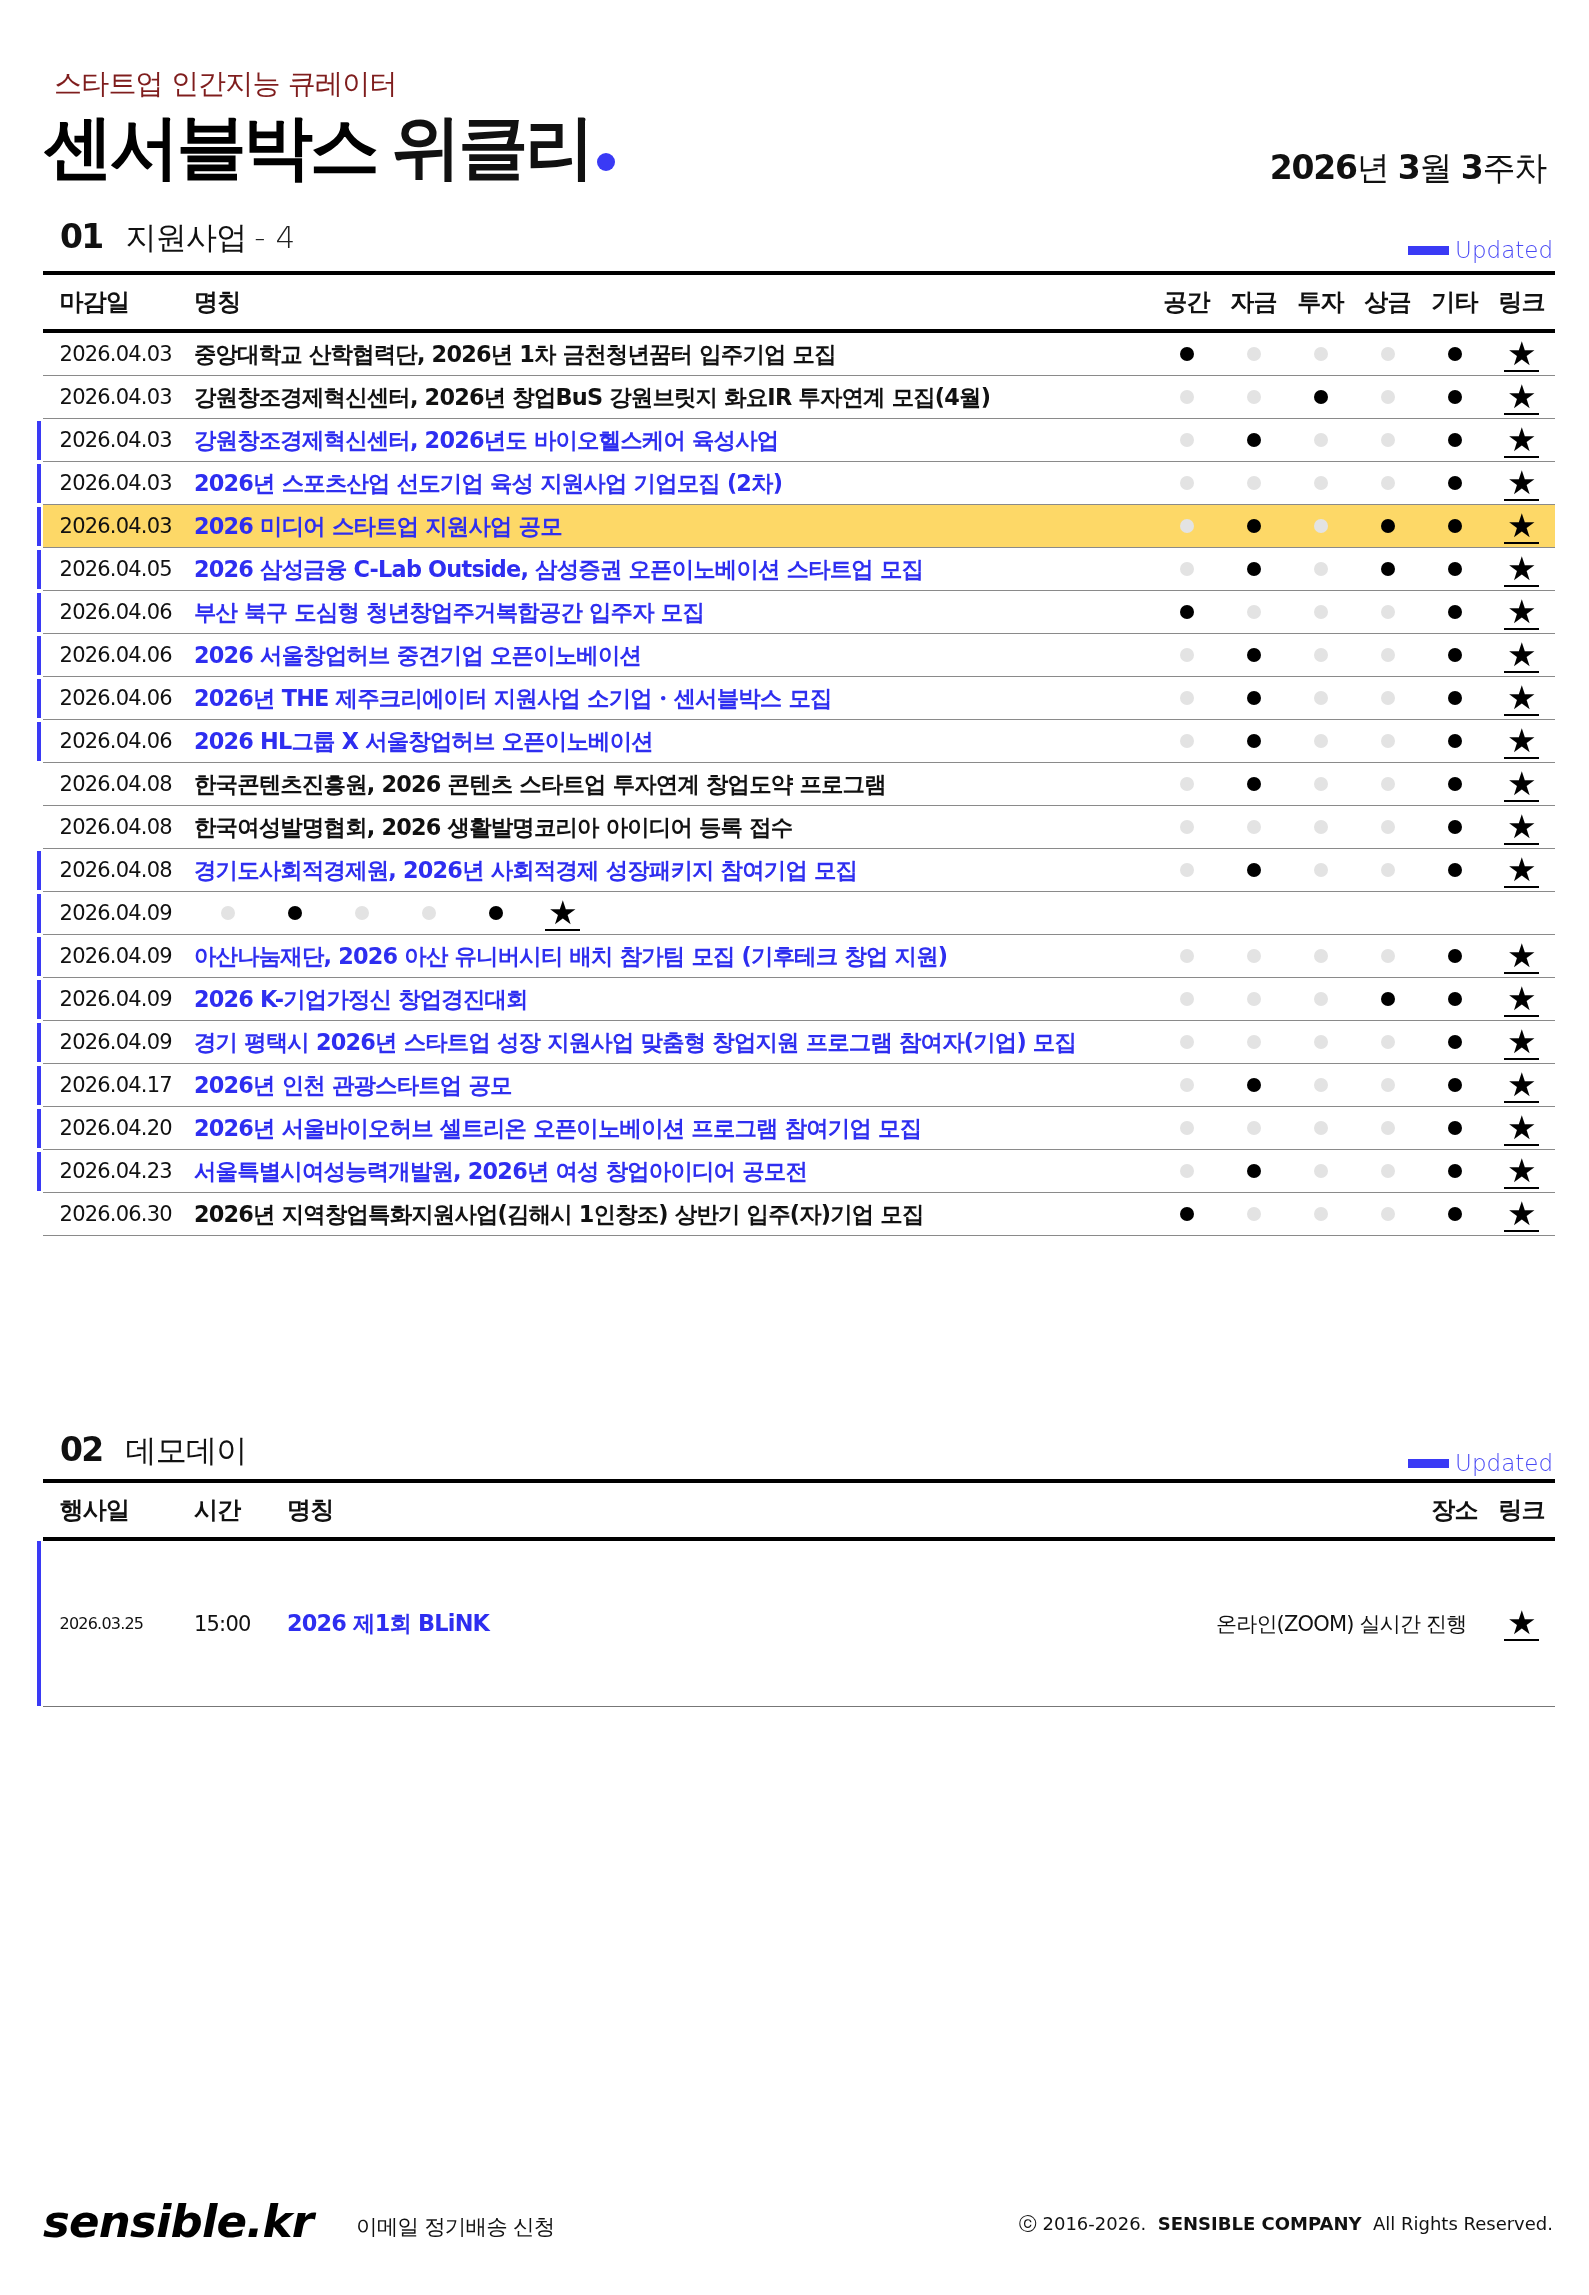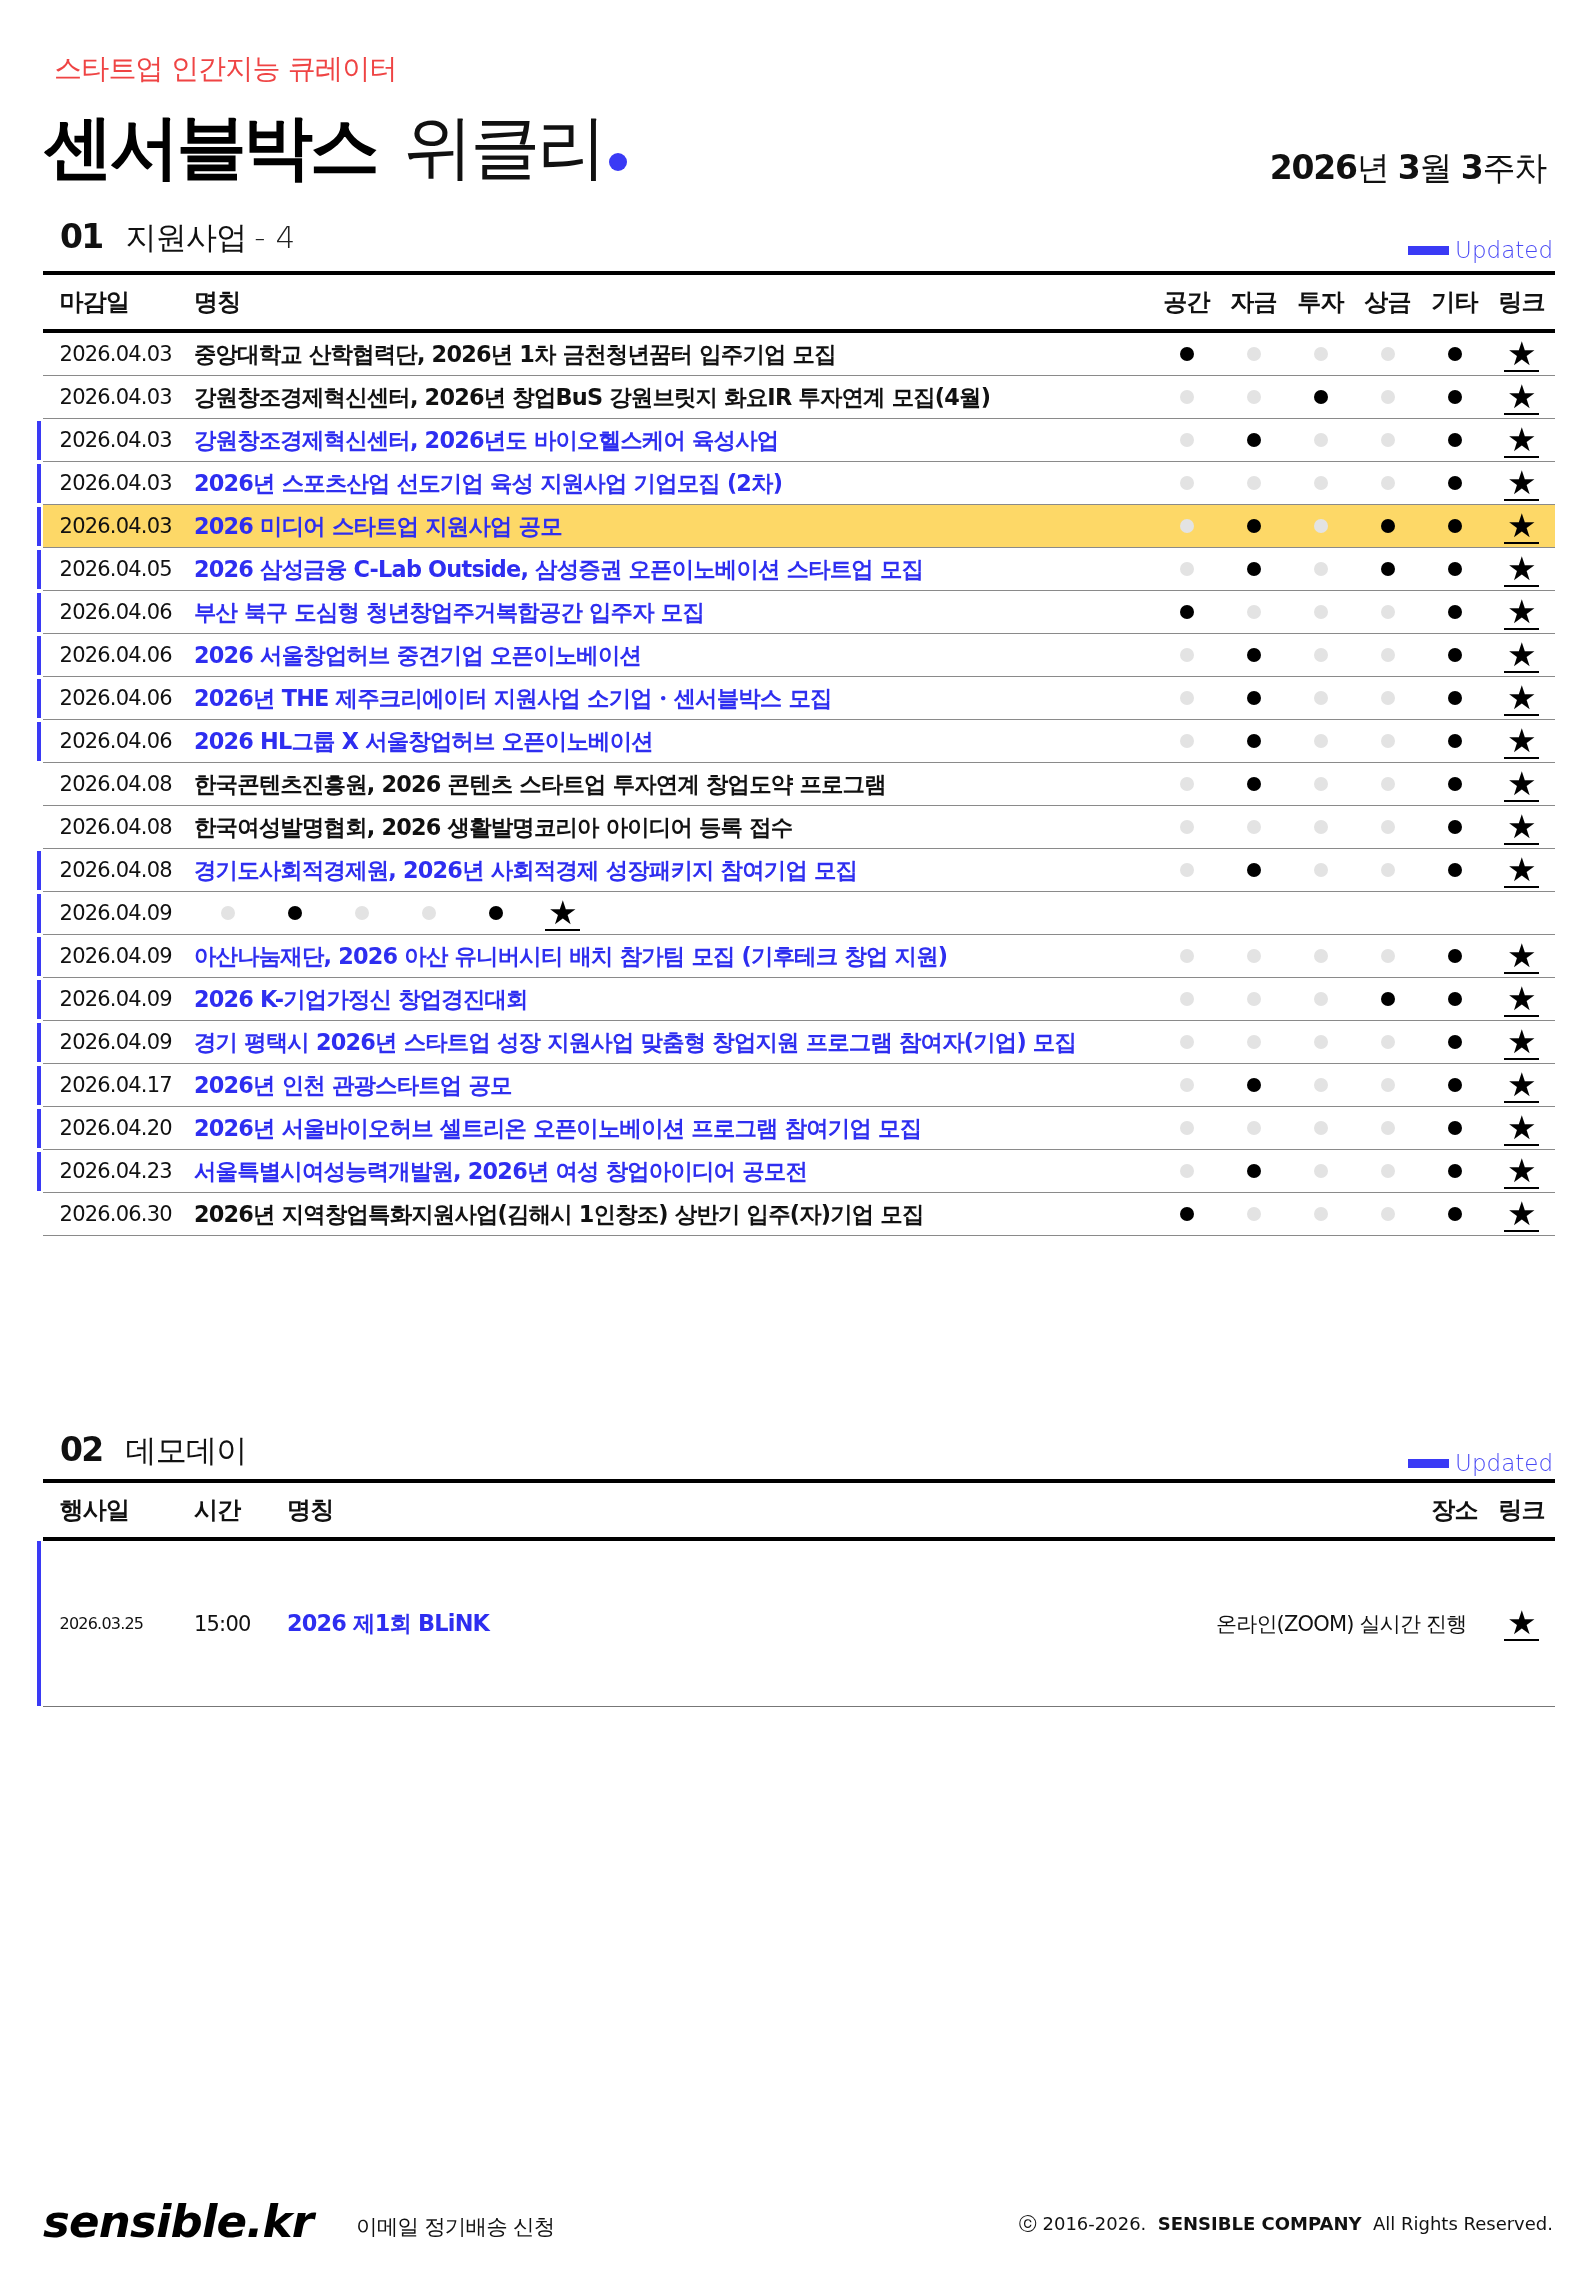--- a/index.html
+++ b/index.html
@@ -1,22 +1,22 @@
 <!DOCTYPE html>
 <html style="font-size:13.2px"><head>
 <meta charset="utf-8">
 <style>
   * { box-sizing: border-box; margin: 0; padding: 0; }
   html, body { width: 1589px; height: 2295px; background: #ffffff; }
   body { font-family: "DejaVu Sans", "Liberation Sans", sans-serif; color: #111; position: relative; overflow: hidden; }
 
-  .subtitle { position: absolute; left: 54px; top: 50px; font-size: 28px; font-weight: 400; letter-spacing: -0.8px; color: #ef4444; }
+  .subtitle { position: absolute; left: 54px; top: 65px; font-size: 28px; font-weight: 400; letter-spacing: -0.8px; color: #7f1d1d; }
   .title { position: absolute; left: 43px; top: 106px; font-size: 70px; line-height: 83px; letter-spacing: -3.3px; white-space: nowrap; }
   .title .bold { font-weight: 900; color: #000; }
-  .title .light { font-weight: 400; color: #111; margin-left: 27px; }
+  .title .light { font-weight: 700; color: #111; margin-left: 15px; }
   .title .dot { display: inline-block; width: 18px; height: 18px; border-radius: 50%; background: #3a3af5; margin-left: 5px; vertical-align: baseline; }
   .week { position: absolute; right: 43px; top: 146px; font-size: 33px; letter-spacing: -1.2px; white-space: nowrap; }
   .week b { font-weight: 900; }
   .week span.l { font-weight: 400; }
 
   .section-head { position: absolute; left: 60px; display: flex; align-items: baseline; gap: 23px; white-space: nowrap; }
   .section-head .num { font-size: 33px; font-weight: 900; letter-spacing: -1.7px; }
   .section-head .name { font-size: 31px; font-weight: 400; letter-spacing: -0.8px; }
   .section-head .count { font-size: 31px; font-weight: 300; margin-left: -15px; color: #222; }
 

